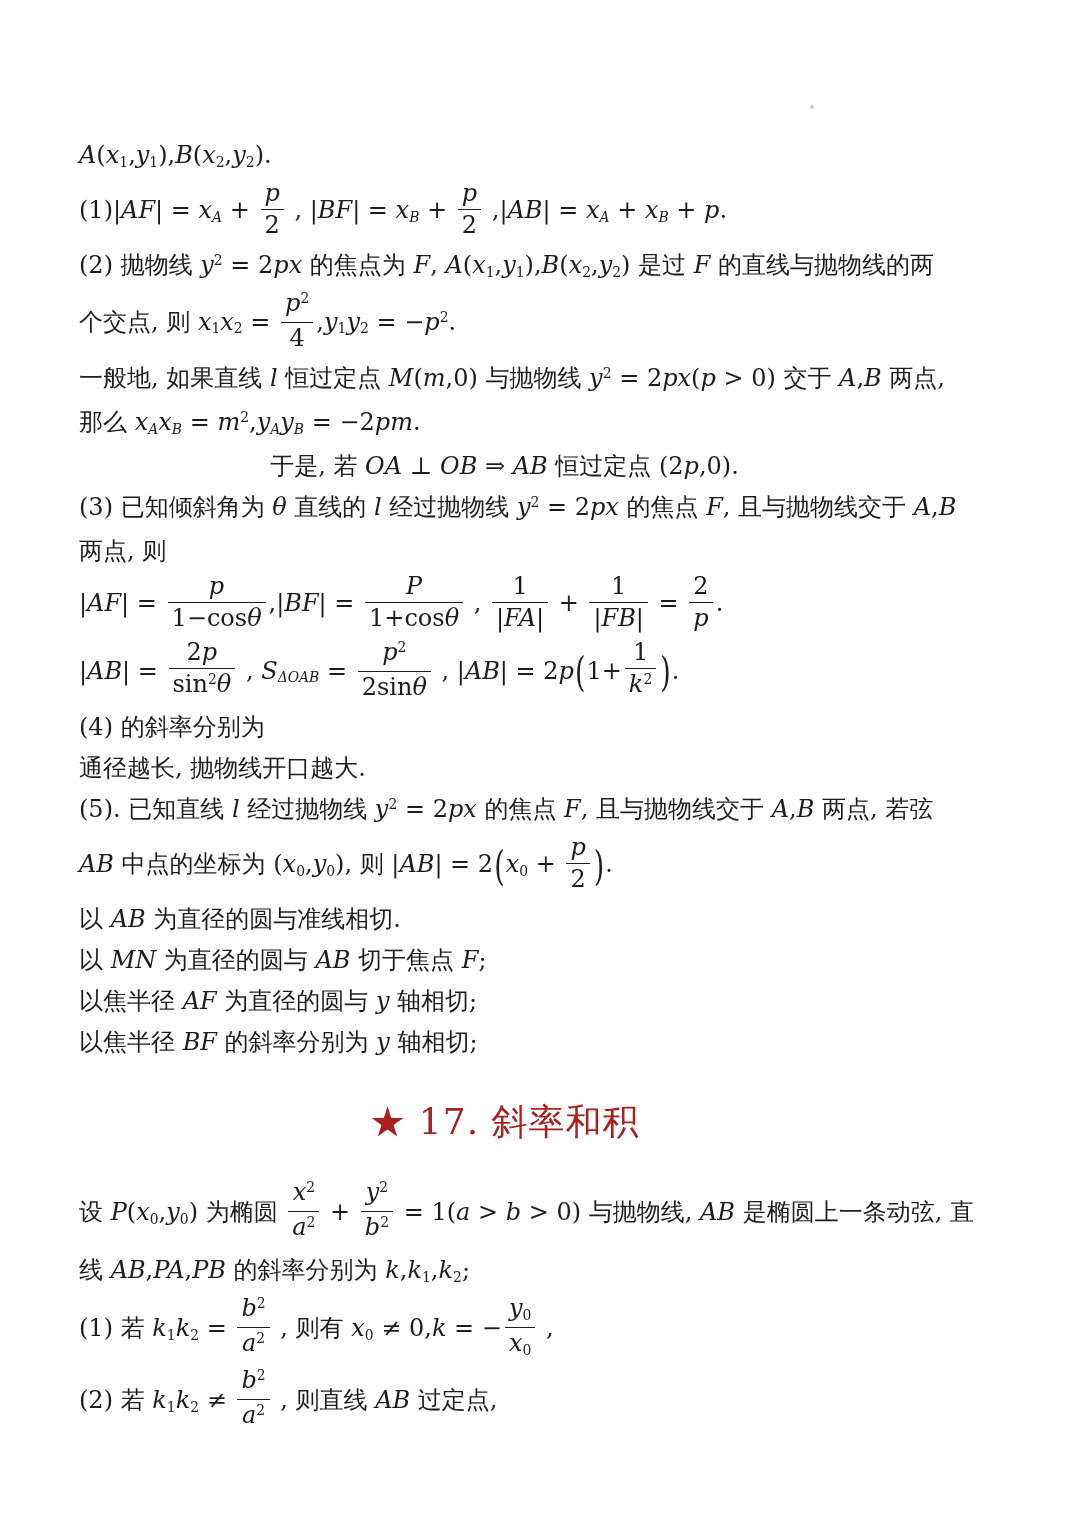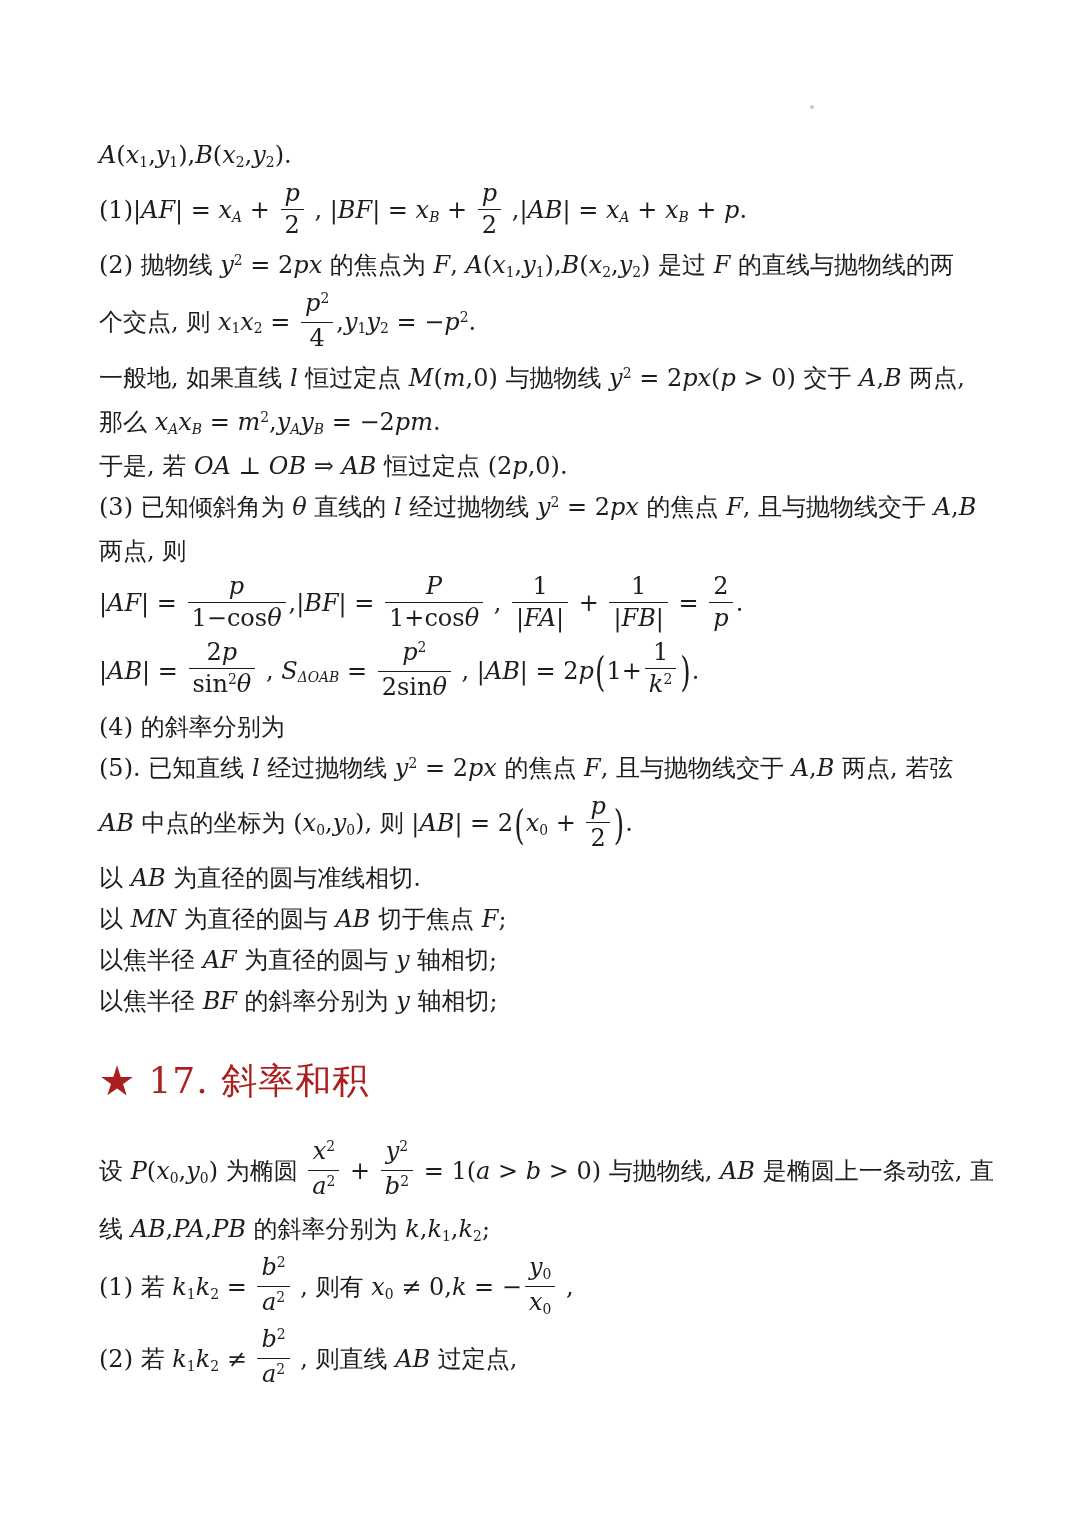--- a/index.html
+++ b/index.html
@@ -6,33 +6,33 @@
     --text-color:#1d1d1d;
     --accent:#ab1f1f;
     --bg:#ffffff;
   }
   html,body{margin:0;padding:0;background:#ffffff;}
   #page{
     position:relative;
     width:1080px;height:1527px;
     background:var(--bg);
     box-sizing:border-box;
-    padding:138px 150px 0 99px;
+    padding:138px 150px 0 79px;
     overflow:hidden;
     color:var(--text-color);
     font-family:"DejaVu Serif", "Liberation Serif", serif;
     font-size:24px;
   }
   .line{
     white-space:nowrap;
     line-height:34px;
     margin-bottom:7px;
     min-height:32px;
   }
-  .line.center{ }
+  .line.center{ text-align:center; }
   .line.heading{
     color:var(--accent);
     font-size:36px;
     margin:46px 0 42px 0;
     letter-spacing:1px;
   }
   .tk-c{ font-style:normal; }
   .tk-r{ font-style:normal; }
   .tk-m{ font-style:italic; }
   .tk-p{ font-size:58%; position:relative; top:-0.55em; font-style:normal; }
@@ -118,20 +118,21 @@
           <span class="num"><span class="tk-r">2</span><span class="tk-m">p</span></span>
           <span class="den"><span class="tk-r">sin</span><span class="tk-p">2</span><span class="tk-m">θ</span></span>
         </span><span class="tk-r"> , </span><span class="tk-m">S</span><span class="tk-b it">ΔOAB</span><span class="tk-r"> = </span><span class="frac">
           <span class="num"><span class="tk-m">p</span><span class="tk-p">2</span></span>
           <span class="den"><span class="tk-r">2sin</span><span class="tk-m">θ</span></span>
         </span><span class="tk-r"> , |</span><span class="tk-m">AB</span><span class="tk-r">| = 2</span><span class="tk-m">p</span><span class="tk-g">(</span><span class="tk-r">1+</span><span class="frac">
           <span class="num"><span class="tk-r">1</span></span>
           <span class="den"><span class="tk-m">k</span><span class="tk-p">2</span></span>
         </span><span class="tk-g">)</span><span class="tk-r">.</span></div>
       <div class="line"><span class="tk-r">(4) </span><span class="tk-c">的斜率分别为</span></div>
+      <div class="line"><span class="tk-c">通径越长, 抛物线开口越大.</span></div>
       <div class="line"><span class="tk-r">(5). </span><span class="tk-c">已知直线 </span><span class="tk-m">l</span><span class="tk-c"> 经过抛物线 </span><span class="tk-m">y</span><span class="tk-p">2</span><span class="tk-r"> = 2</span><span class="tk-m">px</span><span class="tk-c"> 的焦点 </span><span class="tk-m">F</span><span class="tk-r">,</span><span class="tk-c"> 且与抛物线交于 </span><span class="tk-m">A</span><span class="tk-r">,</span><span class="tk-m">B</span><span class="tk-c"> 两点, 若弦</span></div>
       <div class="line"><span class="tk-m">AB</span><span class="tk-c"> 中点的坐标为 </span><span class="tk-r">(</span><span class="tk-m">x</span><span class="tk-b">0</span><span class="tk-r">,</span><span class="tk-m">y</span><span class="tk-b">0</span><span class="tk-r">), </span><span class="tk-c">则 </span><span class="tk-r">|</span><span class="tk-m">AB</span><span class="tk-r">| = 2</span><span class="tk-g">(</span><span class="tk-m">x</span><span class="tk-b">0</span><span class="tk-r"> + </span><span class="frac">
           <span class="num"><span class="tk-m">p</span></span>
           <span class="den"><span class="tk-r">2</span></span>
         </span><span class="tk-g">)</span><span class="tk-r">.</span></div>
       <div class="line"><span class="tk-c">以 </span><span class="tk-m">AB</span><span class="tk-c"> 为直径的圆与准线相切.</span></div>
       <div class="line"><span class="tk-c">以 </span><span class="tk-m">MN</span><span class="tk-c"> 为直径的圆与 </span><span class="tk-m">AB</span><span class="tk-c"> 切于焦点 </span><span class="tk-m">F</span><span class="tk-r">;</span></div>
       <div class="line"><span class="tk-c">以焦半径 </span><span class="tk-m">AF</span><span class="tk-c"> 为直径的圆与 </span><span class="tk-m">y</span><span class="tk-c"> 轴相切</span><span class="tk-r">;</span></div>
       <div class="line"><span class="tk-c">以焦半径 </span><span class="tk-m">BF</span><span class="tk-c"> 的斜率分别为 </span><span class="tk-m">y</span><span class="tk-c"> 轴相切</span><span class="tk-r">;</span></div>
       <div class="line center heading"><span class="tk-c">★ 17. 斜率和积</span></div>

